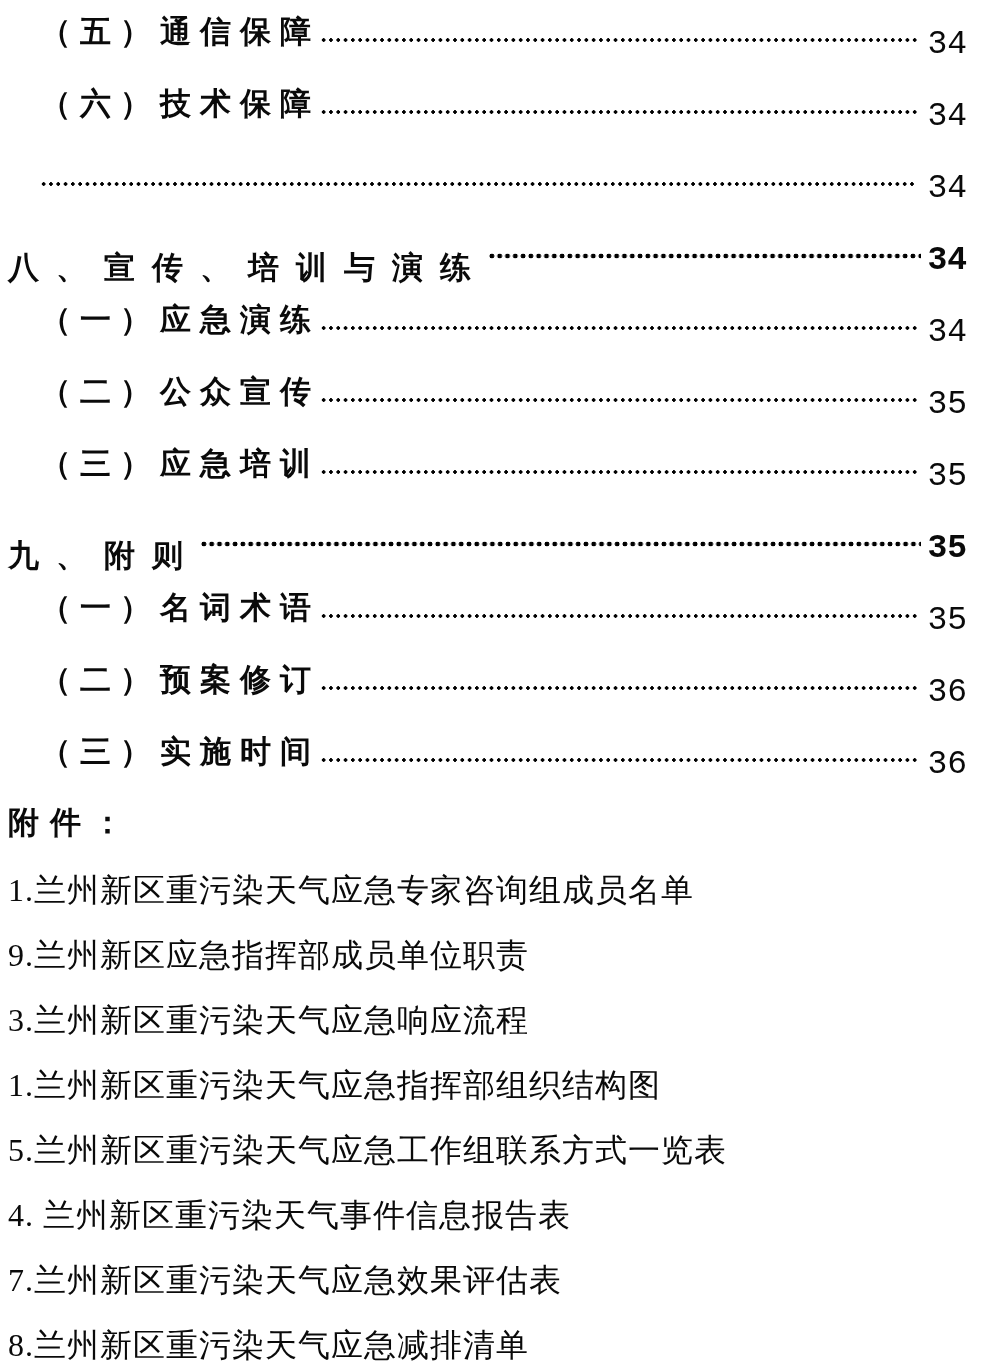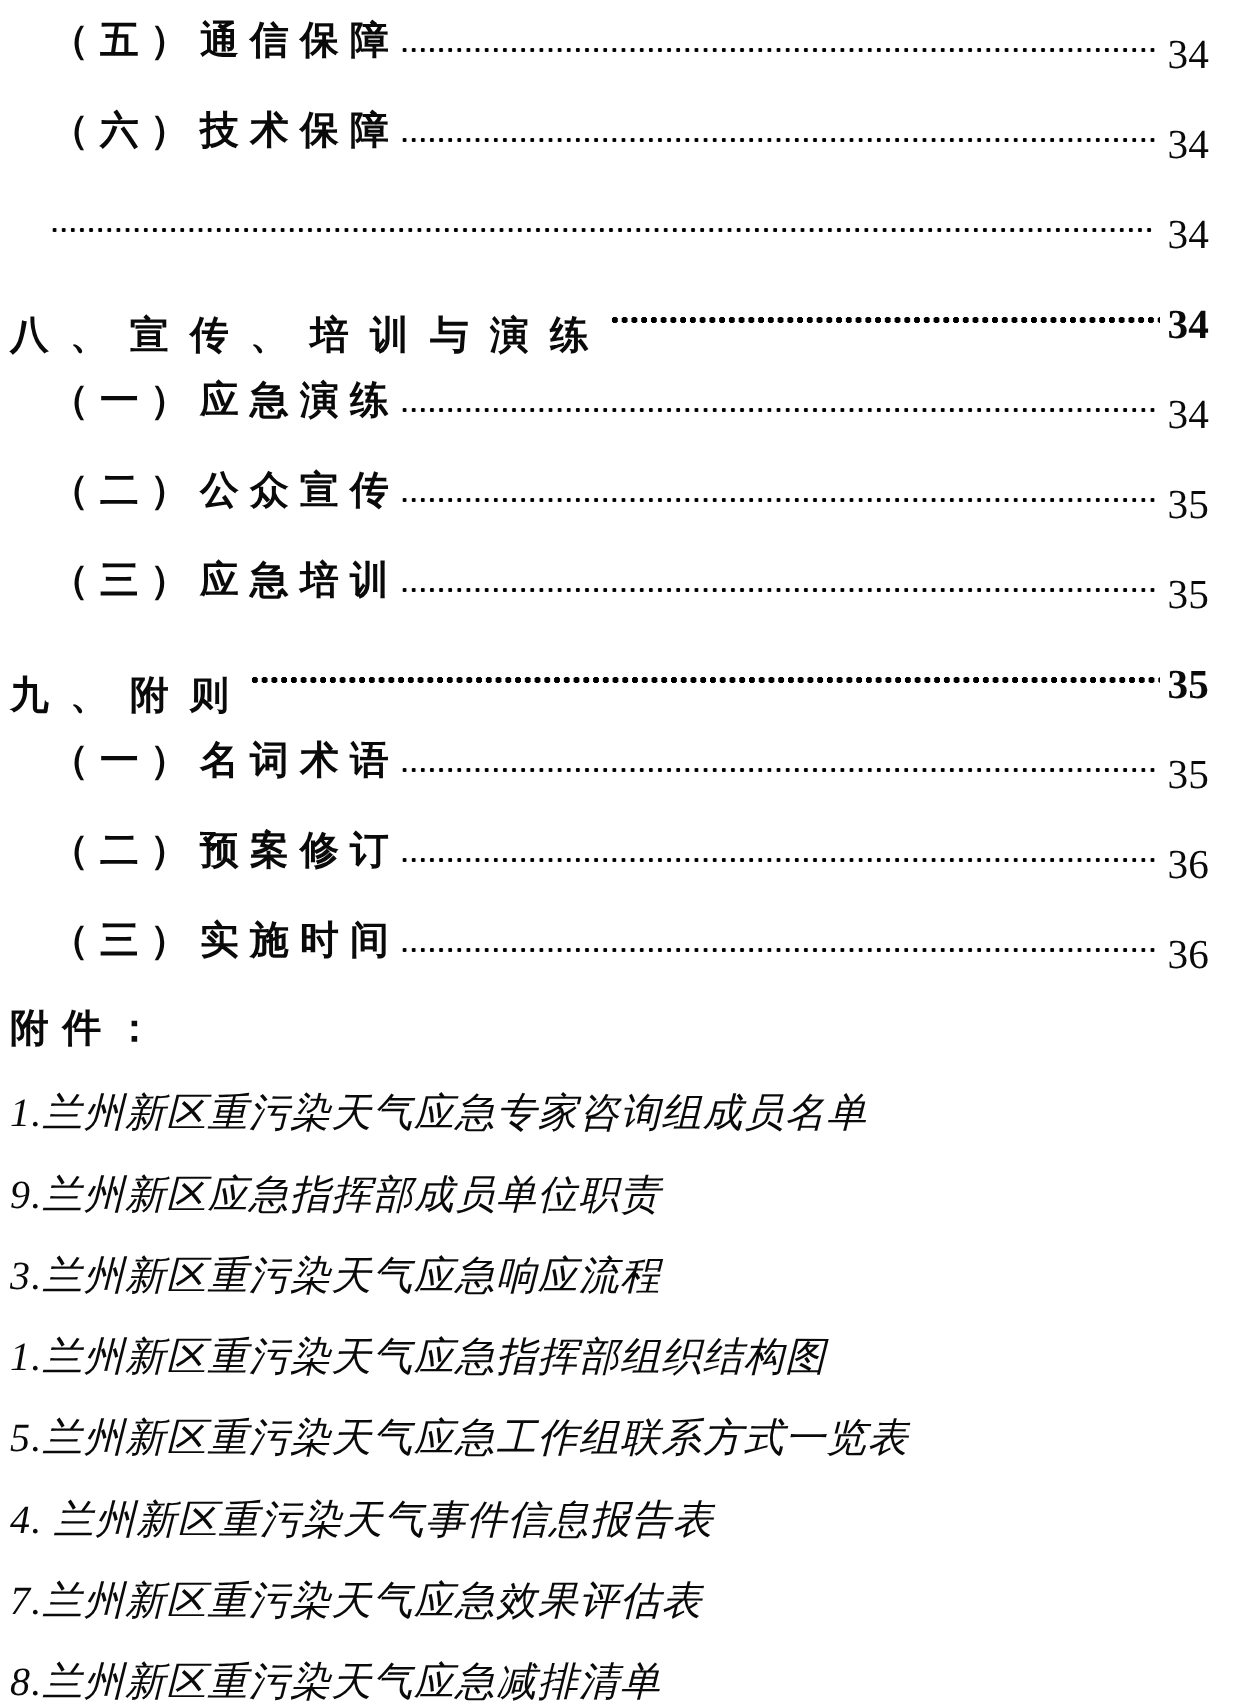--- a/index.html
+++ b/index.html
@@ -52,21 +52,21 @@
     background-position: left center;
   }
   .chapter .leader {
     background-image: radial-gradient(circle, #000 2.3px, rgba(0,0,0,0) 2.6px);
     background-size: 7.8px 8px;
     margin-right: 6px;
   }
   .pagenum {
     flex: 0 0 auto;
     font-size: 33px;
-    font-family: Liberation Serif, serif;
+    font-family: Liberation Mono, monospace;
     margin-top: 26px;
   }
   .chapter .pagenum { font-weight: bold; }
   
   .attachments { }
   .att-heading {
     display: flex;
     align-items: center;
     height: 70px;
     font-size: 31px;
@@ -75,21 +75,20 @@
     line-height: 1;
   }
   .att-item {
     display: flex;
     align-items: center;
     height: 65px;
     font-size: 32px;
     letter-spacing: 1px;
     line-height: 1;
     white-space: nowrap;
-    font-style: italic;
   }
 </style>
 </head>
 <body>
 
 <div class="page">
 
   <div class="toc">
 
     <div class="toc-row sub">

